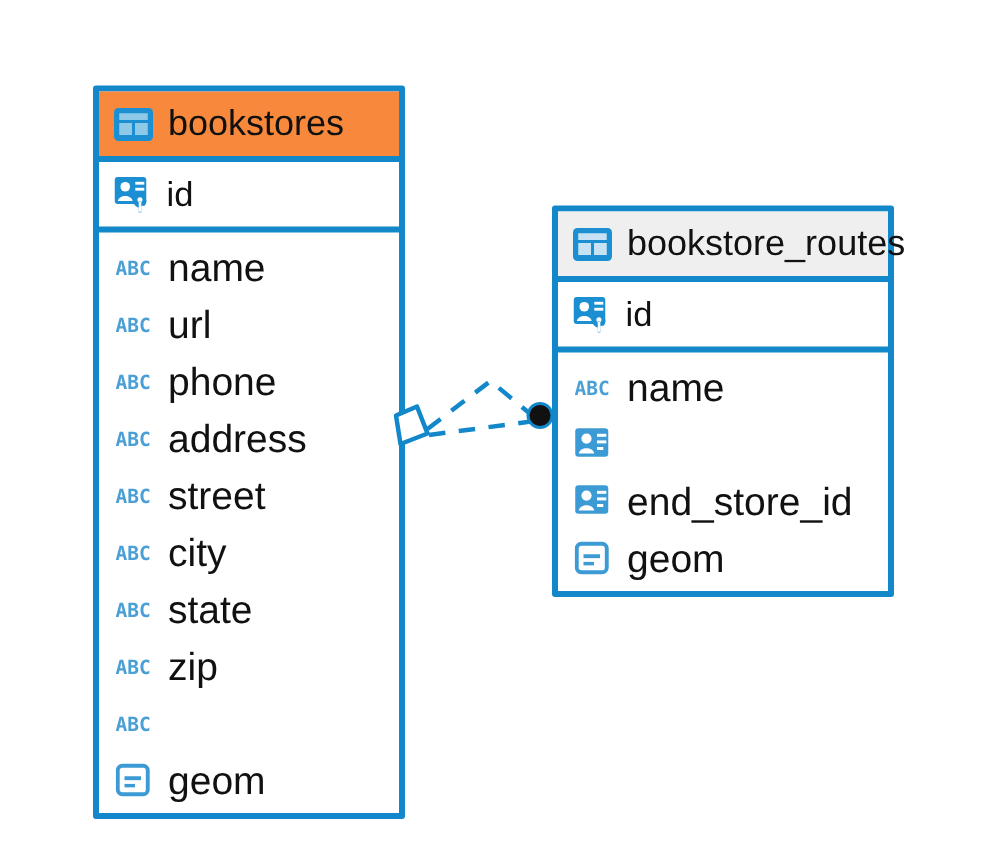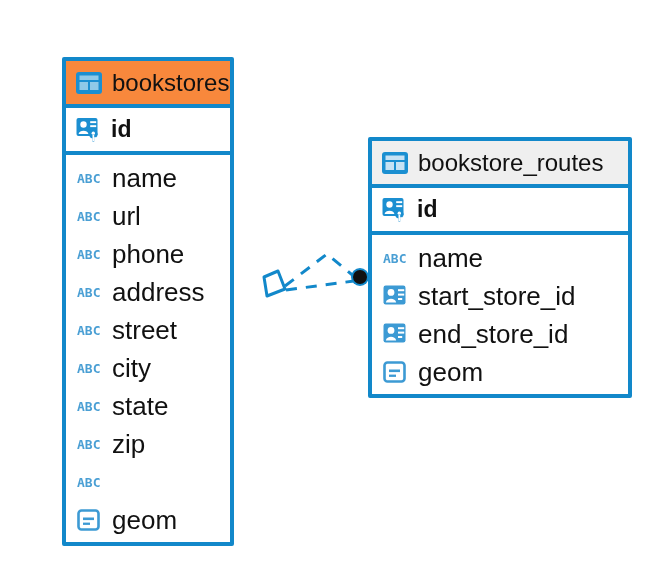--- a/index.html
+++ b/index.html
@@ -53,21 +53,21 @@
     align-items: center;
     box-sizing: border-box;
     height: 47px;
     padding-left: 10px;
     gap: 9px;
     border-bottom: 4px solid #1288CA;
     background: #ffffff;
   }
   .pk-row .field-label {
     font-size: 23px;
-    font-weight: bold;
+    font-weight: normal;
     color: #111111;
   }
 
   .field-list {
     padding: 4px 0 4px 0;
   }
   .field-row {
     display: flex;
     align-items: center;
     height: 38px;
@@ -103,21 +103,21 @@
     width: 654px;
     height: 570px;
     pointer-events: none;
   }
 </style>
 </head>
 <body>
 
 <div class="canvas">
 
-  <div class="entity" id="entity-bookstores" style="left:62px; top:57px; width:172px; height:489px;">
+  <div class="entity" id="entity-bookstores" style="left:62px; top:57px; width:208px; height:489px;">
 
     <div class="entity-header accent-orange">
       <span class="icon icon-table">
         <svg width="26" height="22" viewBox="0 0 26 22" xmlns="http://www.w3.org/2000/svg">
           <rect x="0" y="0" width="26" height="22" rx="3" fill="#1B8FD1"></rect>
           <rect x="3.5" y="3.5" width="19" height="4.5" fill="#8FC9E8"></rect>
           <rect x="3.5" y="10" width="8.5" height="8" fill="#8FC9E8"></rect>
           <rect x="14" y="10" width="8.5" height="8" fill="#8FC9E8"></rect>
         </svg>
       </span>
@@ -231,21 +231,21 @@
             <rect x="6" y="9.5" width="11" height="2.6" fill="#3C9AD4"></rect>
             <rect x="6" y="14.6" width="7" height="2.3" fill="#3C9AD4"></rect>
           </svg>
         </span>
         <span class="field-label">geom</span>
       </div>
 
     </div>
   </div>
 
-  <div class="entity" id="entity-bookstore-routes" style="left:368px; top:137px; width:264px; height:261px;text-align:center;">
+  <div class="entity" id="entity-bookstore-routes" style="left:368px; top:137px; width:228px; height:261px;text-align:center;">
 
     <div class="entity-header accent-gray">
       <span class="icon icon-table">
         <svg width="26" height="22" viewBox="0 0 26 22" xmlns="http://www.w3.org/2000/svg">
           <rect x="0" y="0" width="26" height="22" rx="3" fill="#1B8FD1"></rect>
           <rect x="3.5" y="3.5" width="19" height="4.5" fill="#C7E2F4"></rect>
           <rect x="3.5" y="10" width="8.5" height="8" fill="#C7E2F4"></rect>
           <rect x="14" y="10" width="8.5" height="8" fill="#C7E2F4"></rect>
         </svg>
       </span>
@@ -285,21 +285,20 @@
         <span class="icon icon-card">
           <svg width="26" height="24" viewBox="0 0 26 24" xmlns="http://www.w3.org/2000/svg">
             <rect x="0.5" y="1.5" width="22" height="19" rx="2.2" fill="#3C9AD4"></rect>
             <circle cx="8" cy="8.4" r="3.4" fill="#ffffff"></circle>
             <path d="M2.8 18.4 C3.7 13.6 12.3 13.6 13.2 18.4 Z" fill="#ffffff"></path>
             <rect x="15" y="5.2" width="6.2" height="2" fill="#ffffff"></rect>
             <rect x="15" y="9.6" width="6.2" height="2" fill="#ffffff"></rect>
             <rect x="15" y="14" width="4.2" height="2" fill="#ffffff"></rect>
           </svg>
         </span>
-        <span class="field-label">start_store_id</span>
       </div>
 
       <div class="field-row">
         <span class="icon icon-card">
           <svg width="26" height="24" viewBox="0 0 26 24" xmlns="http://www.w3.org/2000/svg">
             <rect x="0.5" y="1.5" width="22" height="19" rx="2.2" fill="#3C9AD4"></rect>
             <circle cx="8" cy="8.4" r="3.4" fill="#ffffff"></circle>
             <path d="M2.8 18.4 C3.7 13.6 12.3 13.6 13.2 18.4 Z" fill="#ffffff"></path>
             <rect x="15" y="5.2" width="6.2" height="2" fill="#ffffff"></rect>
             <rect x="15" y="9.6" width="6.2" height="2" fill="#ffffff"></rect>

